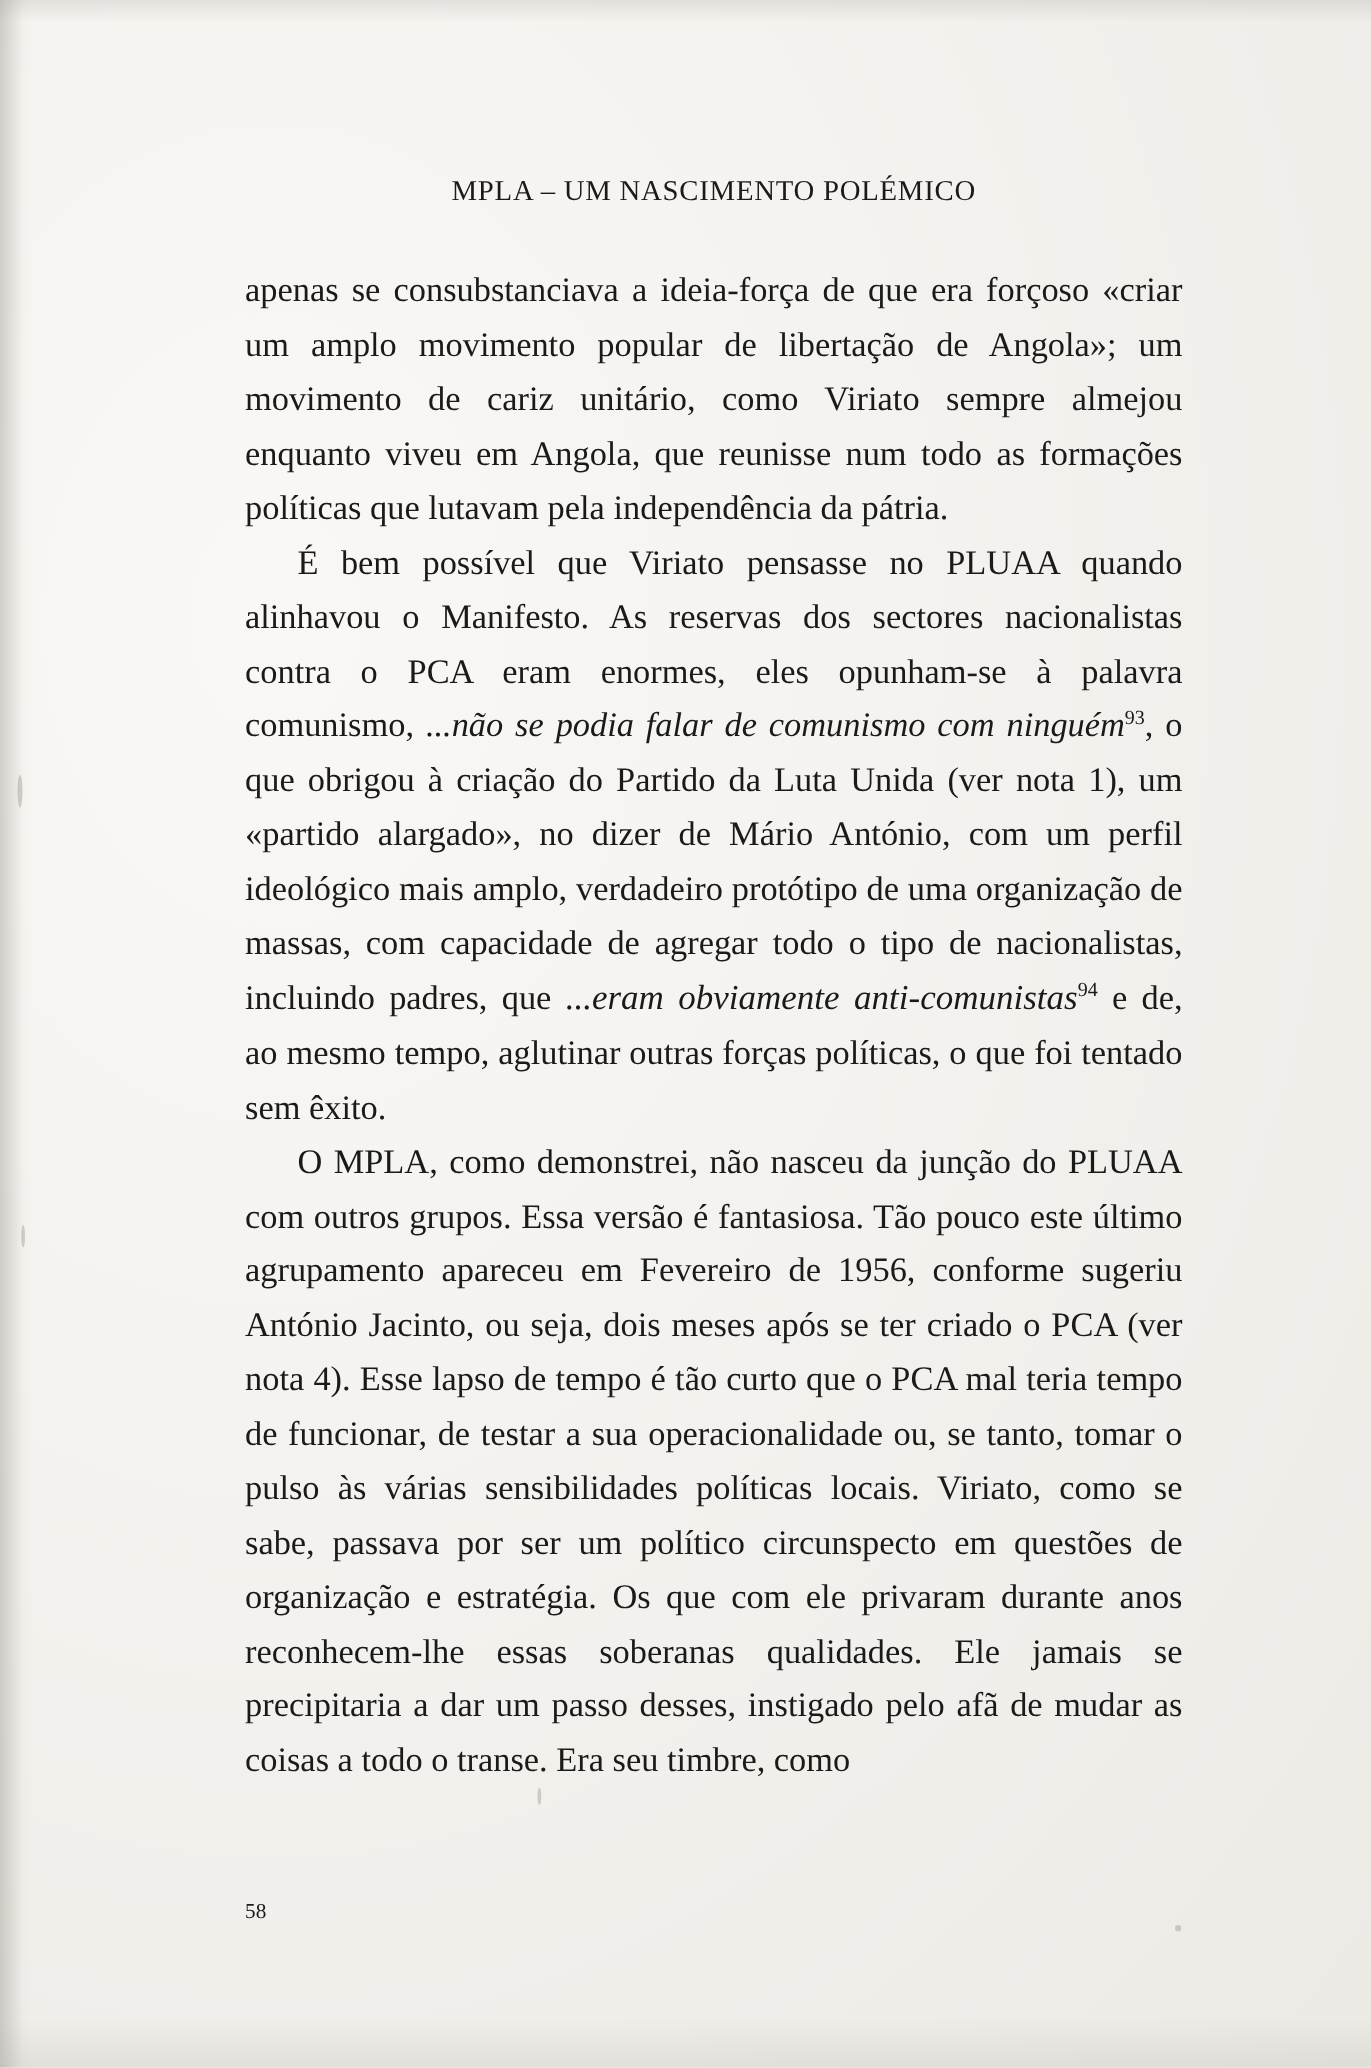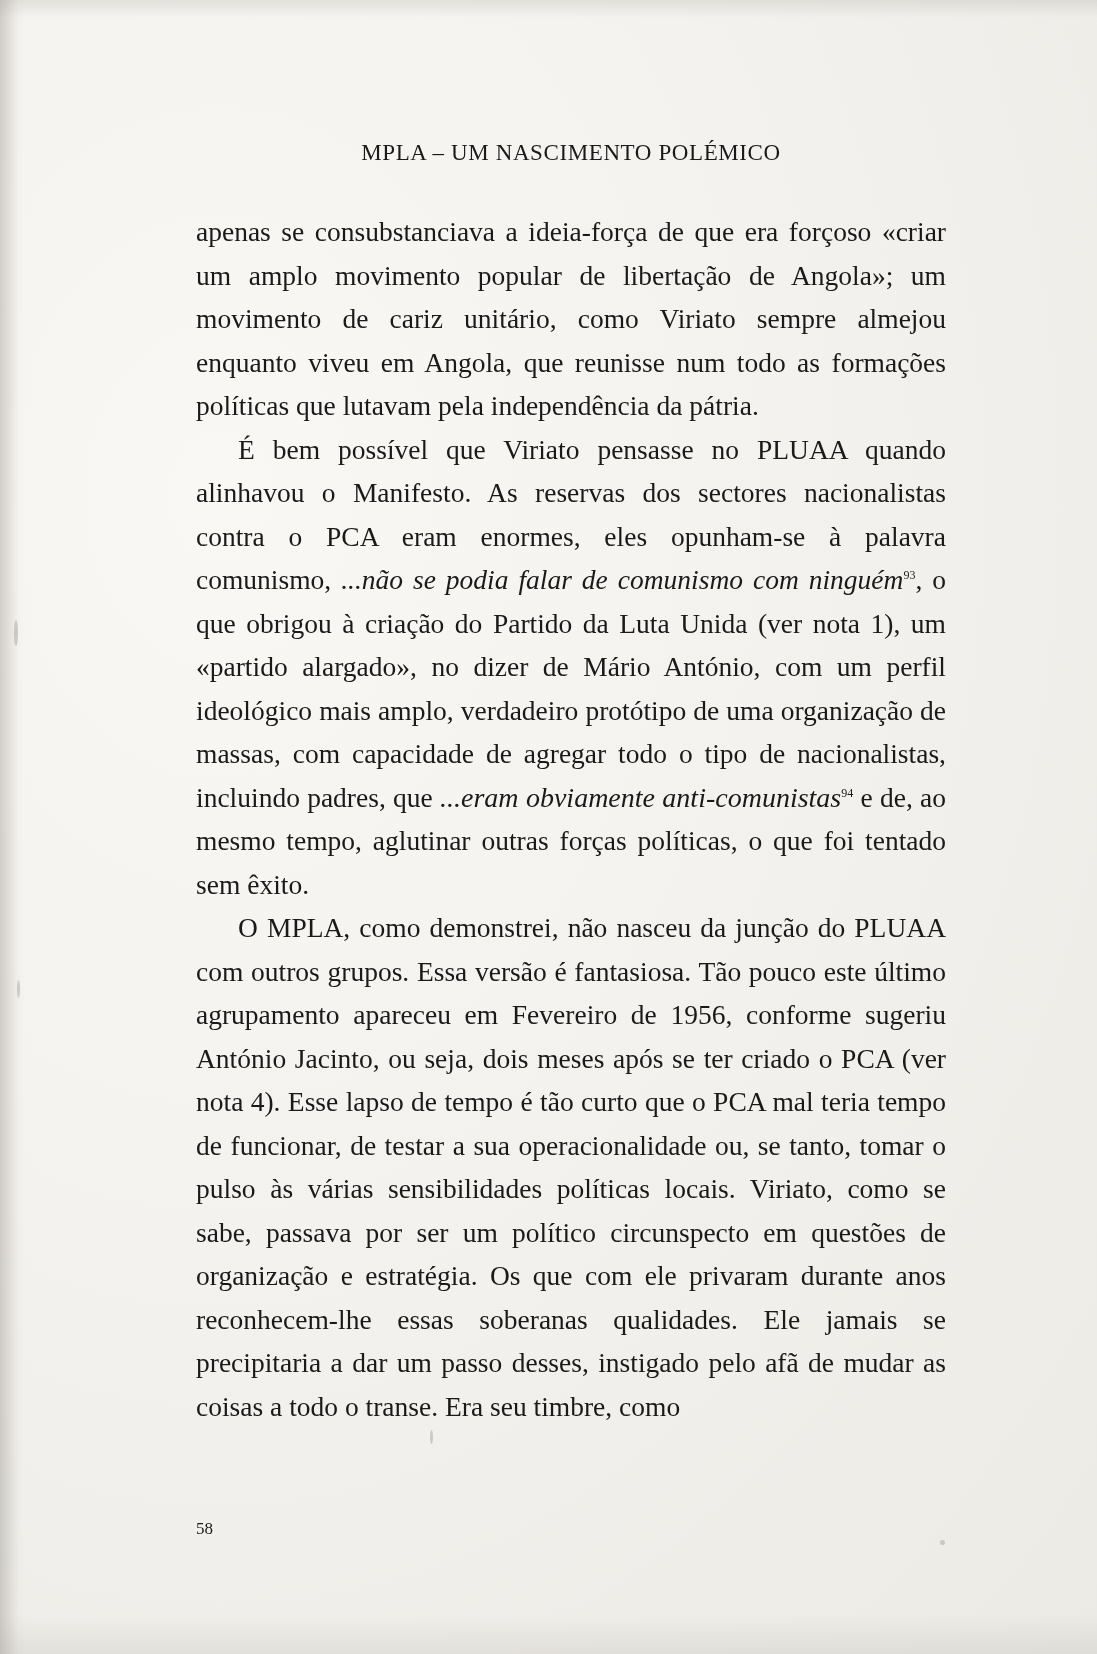--- a/index.html
+++ b/index.html
@@ -77,21 +77,21 @@
   }
   .ital {
     font-style: italic;
     margin-top: 36px;
   }
   .small-ital {
     font-style: italic;
     font-size: 28px;
   }
   sup {
-    font-size: 12px;
+    font-size: 16px;
     vertical-align: super;
     line-height: 0;
   }
   .folio {
     position: absolute;
     left: 196px;
     top: 1519px;
     font-size: 17px;
   }
 </style>

